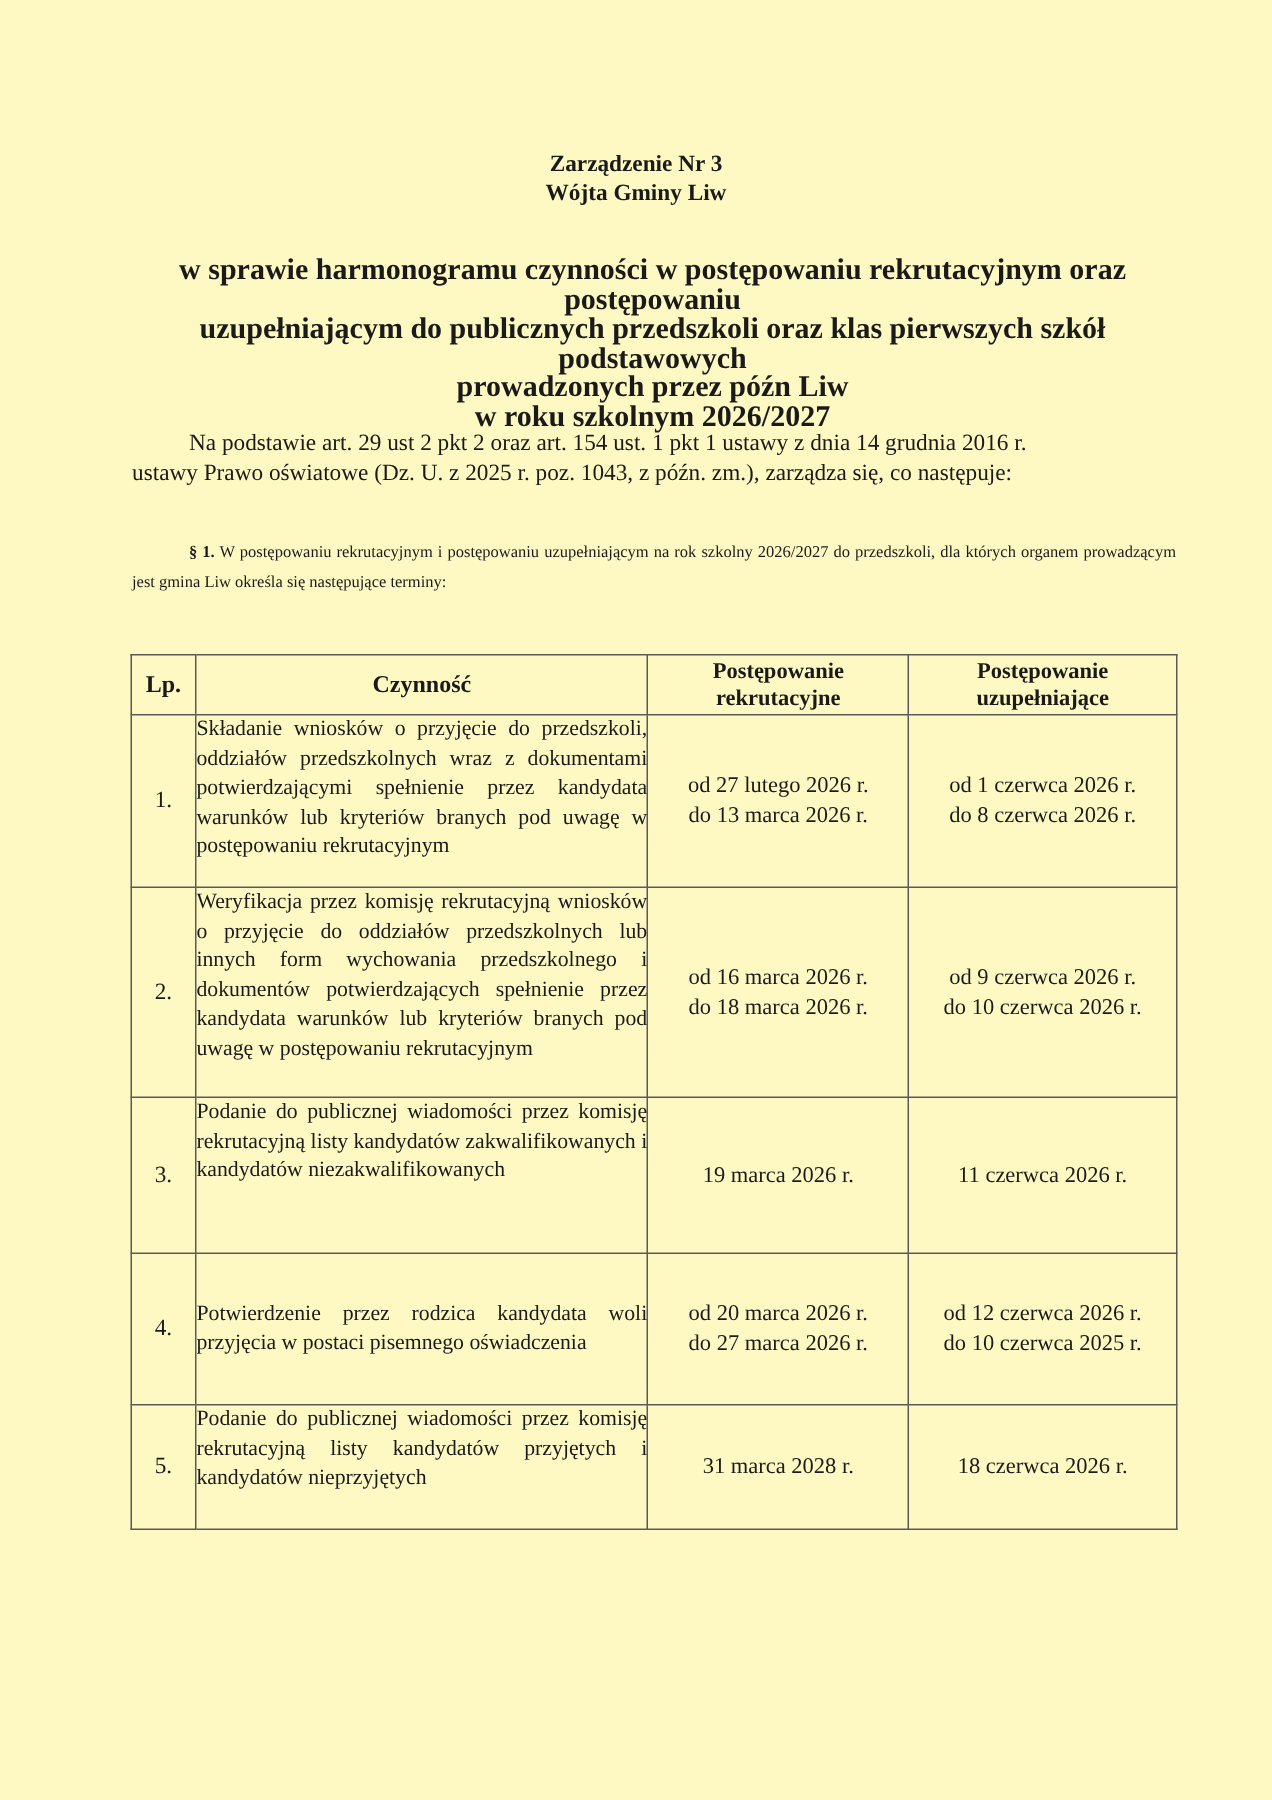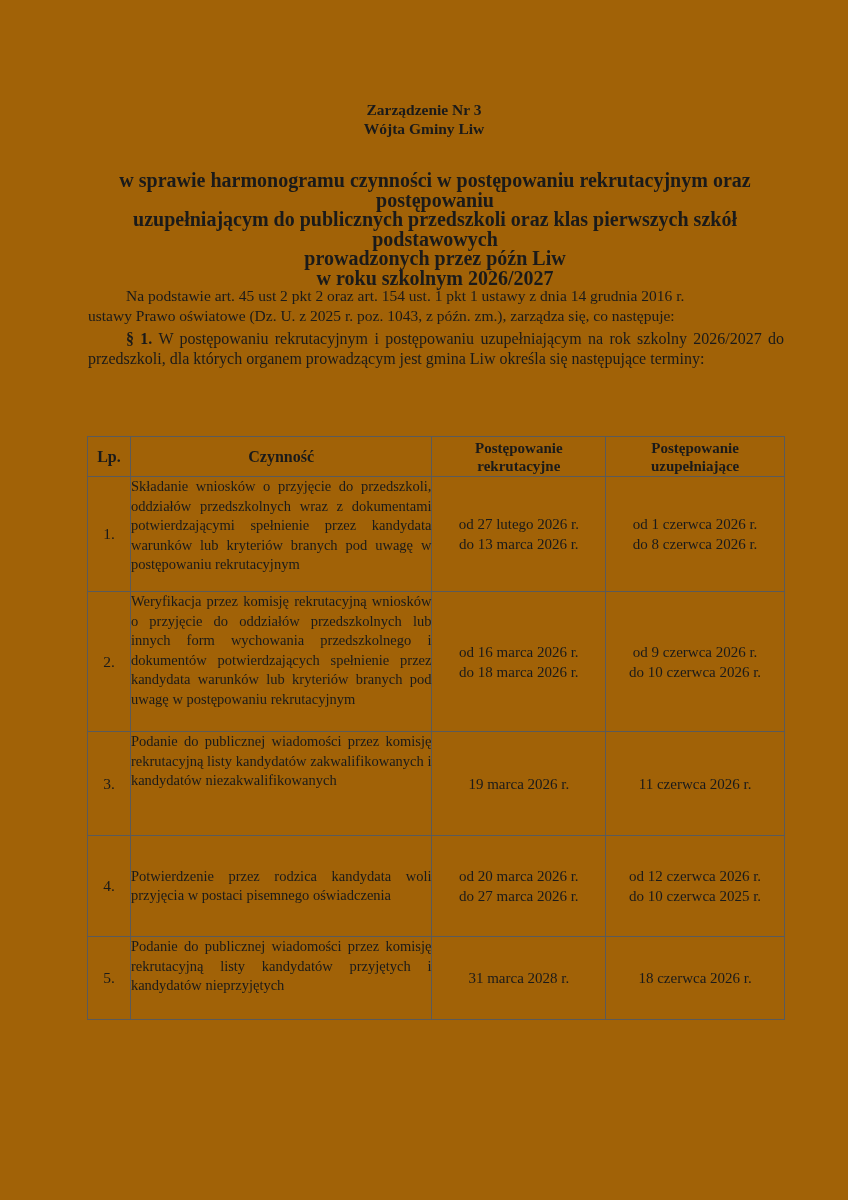--- a/index.html
+++ b/index.html
@@ -12,21 +12,21 @@
       height: 1200px;
       position: relative;
       overflow: hidden;
       font-family: "Liberation Serif", "DejaVu Serif", serif;
       color: #1a1a1a;
     }
     .page {
       position: absolute;
       left: 0; top: 0;
       width: 848px; height: 1200px;
-      background: #a16207;
+      background: #fef9c3;
     }
     .title-block {
       position: absolute;
       left: 0;
       width: 848px;
       top: 100px;
       text-align: center;
       font-weight: bold;
       font-size: 15.5px;
       line-height: 19px;
@@ -49,22 +49,22 @@
       top: 286px;
       font-size: 15.5px;
       line-height: 20px;
       text-align: left;
     }
     .legal-basis .indent { padding-left: 38px; }
     .para1 {
       position: absolute;
       left: 88px;
       width: 696px;
-      top: 329px;
-      font-size: 16px;
+      top: 358px;
+      font-size: 11px;
       line-height: 20px;
       text-align: justify;
     }
     .para1 .first-line { padding-left: 38px; }
     .para1 .sec { font-weight: bold; }
 
     table.schedule {
       position: absolute;
       left: 87px;
       top: 436px;
@@ -126,21 +126,21 @@
   </div>
 
   <div class="subject-block">
     <div>w sprawie harmonogramu czynności w postępowaniu rekrutacyjnym oraz postępowaniu</div>
     <div>uzupełniającym do publicznych przedszkoli oraz klas pierwszych szkół podstawowych</div>
     <div>prowadzonych przez późn Liw</div>
     <div>w roku szkolnym 2026/2027</div>
   </div>
 
   <div class="legal-basis">
-    <div class="indent">Na podstawie art. 45 ust 2 pkt 2 oraz art. 154 ust. 1 pkt 1 ustawy z dnia 14 grudnia 2016 r.</div>
+    <div class="indent">Na podstawie art. 29 ust 2 pkt 2 oraz art. 154 ust. 1 pkt 1 ustawy z dnia 14 grudnia 2016 r.</div>
     <div>ustawy Prawo oświatowe (Dz. U. z 2025 r. poz. 1043, z późn.  zm.), zarządza się, co następuje:</div>
   </div>
 
   <div class="para1">
     <span class="first-line"></span><span class="sec">§ 1.</span><span> W postępowaniu rekrutacyjnym i postępowaniu uzupełniającym na rok szkolny 2026/2027 do przedszkoli, dla których organem prowadzącym jest gmina Liw określa się następujące terminy:</span>
   </div>
 
   <table class="schedule">
     <thead>
       <tr>

